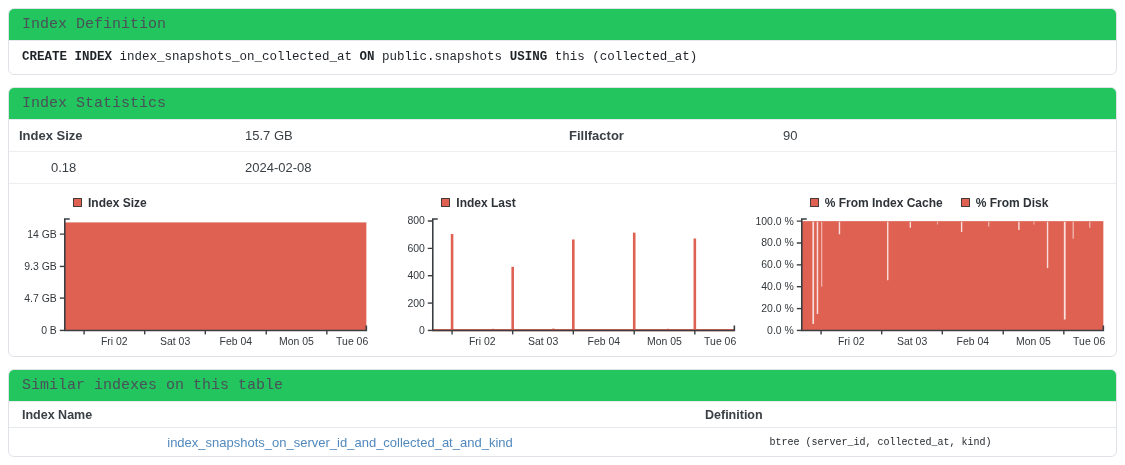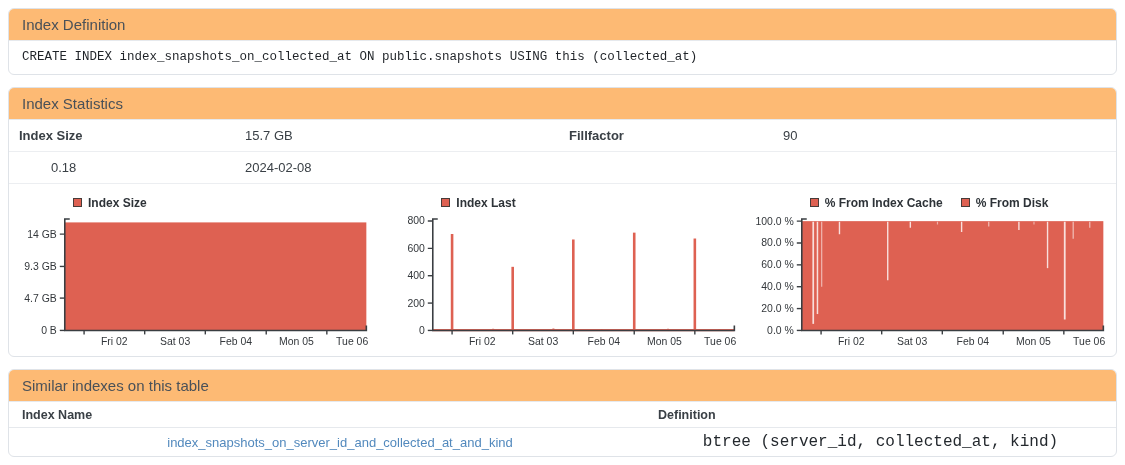--- a/index.html
+++ b/index.html
@@ -11,35 +11,36 @@
   }
   .page { padding: 8px; }
   .panel {
     border: 1px solid #dfe3e8;
     border-radius: 6px;
     background: #fff;
     margin-bottom: 12px;
     overflow: hidden;
   }
   .panel-header {
-    background: #fdba74;
+    background: #22c55e;
     border-bottom: 1px solid #e6e9ed;
     padding: 7px 13px;
     font-size: 15px;
     color: #4a5158;
+    font-family: Liberation Mono, monospace;
   }
   
   .sql-body {
     padding: 9px 13px 10px 13px;
     font-family: "Liberation Mono", "DejaVu Sans Mono", monospace;
     font-size: 12.5px;
     color: #1f2328;
     white-space: pre;
   }
-  .sql-body .kw { font-weight: 400; }
+  .sql-body .kw { font-weight: 700; }
   
   .stats-row {
     display: grid;
     grid-template-columns: 194px 356px 182px 1fr;
     padding: 0 10px;
     border-bottom: 1px solid #eceef1;
     height: 32px;
     align-items: center;
     font-size: 13px;
   }
@@ -76,27 +77,27 @@
   .sim-table { width: 100%; }
   .sim-head, .sim-row {
     display: grid;
     grid-template-columns: 636px 1fr;
     padding: 0 13px;
     align-items: center;
   }
   .sim-head {
     height: 26px;
     border-bottom: 1px solid #e6e9ed;
-    font-size: 12.5px; font-weight: 700; color: #3a4046;
+    font-size: 12.5px; font-weight: 700; color: #3a4046; gap: 47px;
   }
   .sim-row { height: 28px; font-size: 13px; text-align: center; }
   .sim-row a { color: #5289bd; text-decoration: none; }
   .sim-def {
     font-family: "Liberation Mono", "DejaVu Sans Mono", monospace;
-    font-size: 16px; color: #24292e;
+    font-size: 10px; color: #24292e;
   }
   svg text { font-family: "Liberation Sans", "DejaVu Sans", sans-serif; }
 </style>
 </head>
 <body>
 
 <div class="page">
 
   <section class="panel">
     <div class="panel-header">Index Definition</div>

